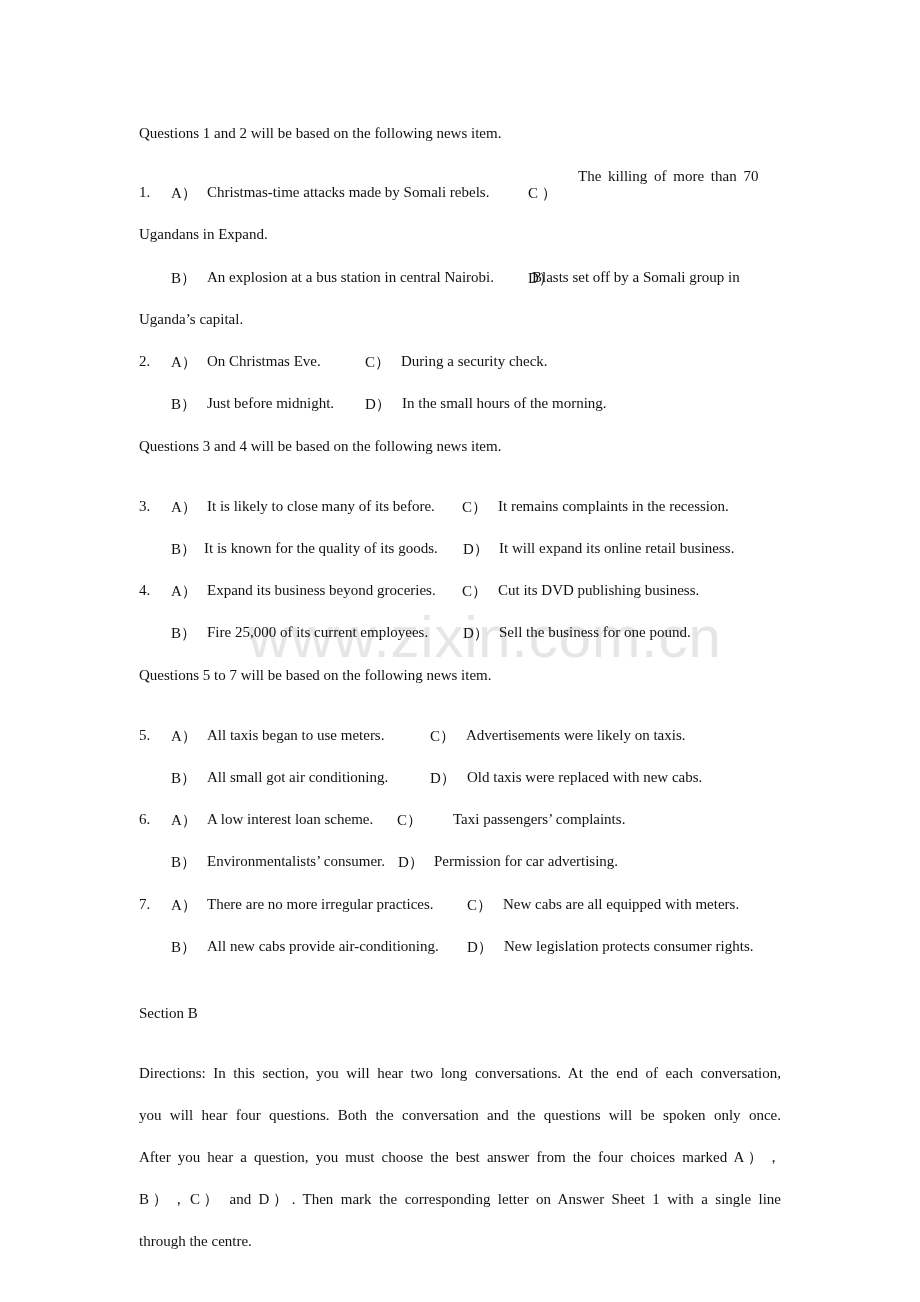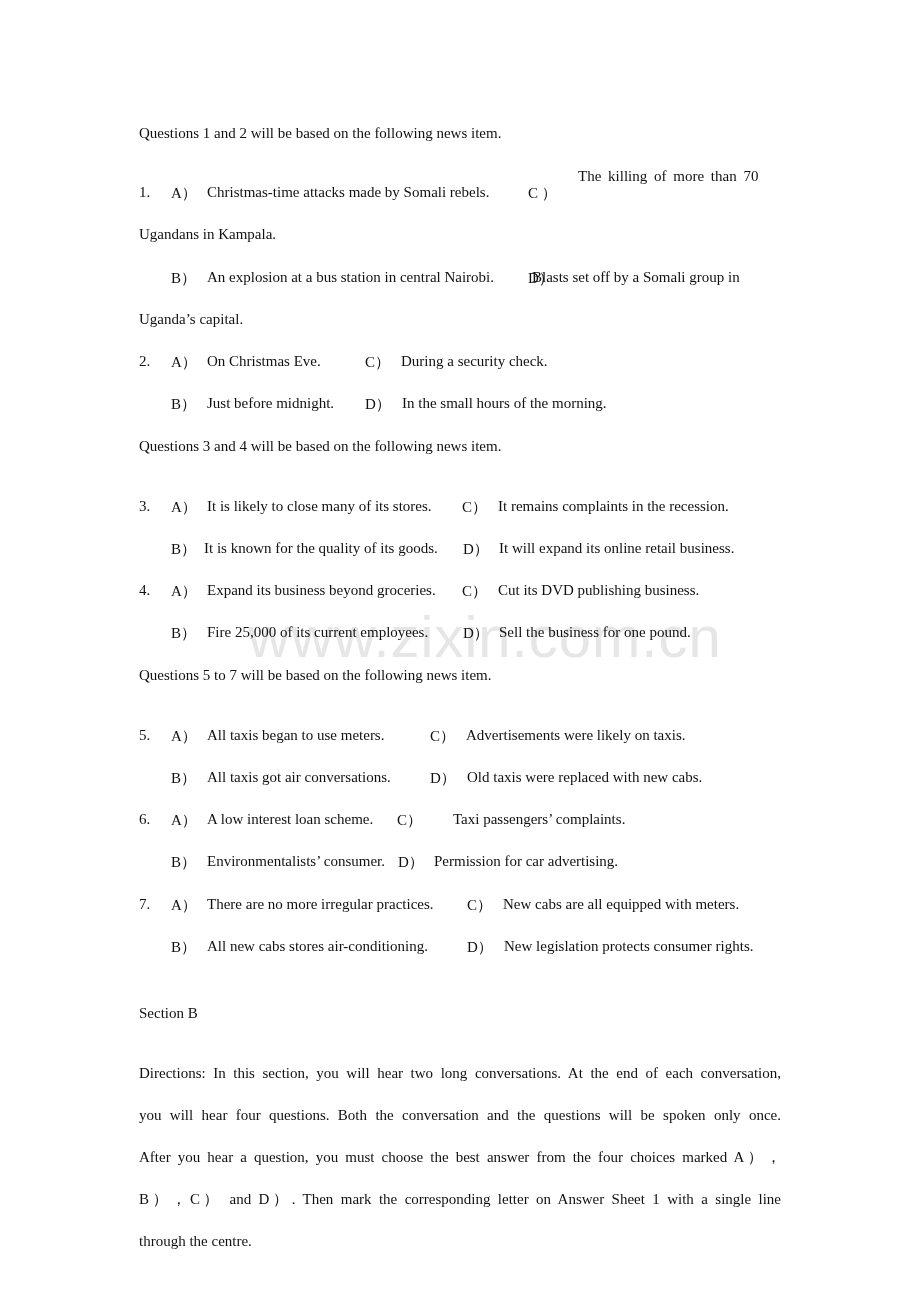--- a/index.html
+++ b/index.html
@@ -18,21 +18,21 @@
 <div class="watermark">www.zixin.com.cn</div>
 
 <div class="line txt" style="left:139px;top:124px">Questions 1 and 2 will be based on the following news item.</div>
 
 <div class="txt">
   <span class="col" style="left:139px;top:166px">1.</span>
   <span class="col" style="left:171px;top:166px">A）</span>
   <span class="col" style="left:207px;top:166px">Christmas-time attacks made by Somali rebels.</span>
   <span class="col" style="left:528px;top:166px">C ）</span>
   <span class="col" style="left:578px;top:150px;word-spacing:3px">The  killing  of  more  than  70</span>
-  <span class="col" style="left:139px;top:208px">Ugandans in Kampala.</span>
+  <span class="col" style="left:139px;top:208px">Ugandans in Expand.</span>
   <span class="col" style="left:171px;top:251px">B）</span>
   <span class="col" style="left:207px;top:251px">An explosion at a bus station in central Nairobi.</span>
   <span class="col" style="left:528px;top:251px">D）</span>
   <span class="col" style="left:532px;top:251px">Blasts set off by a Somali group in</span>
   <span class="col" style="left:139px;top:293px">Uganda’s capital.</span>
 </div>
 
 <div class="txt">
   <span class="col" style="left:139px;top:335px">2.</span>
   <span class="col" style="left:171px;top:335px">A）</span>
@@ -43,21 +43,21 @@
   <span class="col" style="left:207px;top:377px">Just before midnight.</span>
   <span class="col" style="left:365px;top:377px">D）</span>
   <span class="col" style="left:402px;top:377px">In the small hours of the morning.</span>
 </div>
 
 <div class="line txt" style="left:139px;top:419px">Questions 3 and 4 will be based on the following news item.</div>
 
 <div class="txt">
   <span class="col" style="left:139px;top:462px">3.</span>
   <span class="col" style="left:171px;top:462px">A）</span>
-  <span class="col" style="left:207px;top:462px">It is likely to close many of its stores.</span>
+  <span class="col" style="left:207px;top:462px">It is likely to close many of its before.</span>
   <span class="col" style="left:462px;top:462px">C）</span>
   <span class="col" style="left:498px;top:462px">It remains complaints in the recession.</span>
   <span class="col" style="left:171px;top:504px">B）</span>
   <span class="col" style="left:204px;top:504px">It is known for the quality of its goods.</span>
   <span class="col" style="left:463px;top:504px">D）</span>
   <span class="col" style="left:499px;top:504px">It will expand its online retail business.</span>
 </div>
 
 <div class="txt">
   <span class="col" style="left:139px;top:546px">4.</span>
@@ -73,21 +73,21 @@
 
 <div class="line txt" style="left:139px;top:630px">Questions 5 to 7 will be based on the following news item.</div>
 
 <div class="txt">
   <span class="col" style="left:139px;top:673px">5.</span>
   <span class="col" style="left:171px;top:673px">A）</span>
   <span class="col" style="left:207px;top:673px">All taxis began to use meters.</span>
   <span class="col" style="left:430px;top:673px">C）</span>
   <span class="col" style="left:466px;top:673px">Advertisements were likely on taxis.</span>
   <span class="col" style="left:171px;top:715px">B）</span>
-  <span class="col" style="left:207px;top:715px">All taxis got air conversations.</span>
+  <span class="col" style="left:207px;top:715px">All small got air conditioning.</span>
   <span class="col" style="left:430px;top:715px">D）</span>
   <span class="col" style="left:467px;top:715px">Old taxis were replaced with new cabs.</span>
 </div>
 
 <div class="txt">
   <span class="col" style="left:139px;top:757px">6.</span>
   <span class="col" style="left:171px;top:757px">A）</span>
   <span class="col" style="left:207px;top:757px">A low interest loan scheme.</span>
   <span class="col" style="left:397px;top:757px">C）</span>
   <span class="col" style="left:453px;top:757px">Taxi passengers’ complaints.</span>
@@ -97,21 +97,21 @@
   <span class="col" style="left:434px;top:799px">Permission for car advertising.</span>
 </div>
 
 <div class="txt">
   <span class="col" style="left:139px;top:842px">7.</span>
   <span class="col" style="left:171px;top:842px">A）</span>
   <span class="col" style="left:207px;top:842px">There are no more irregular practices.</span>
   <span class="col" style="left:467px;top:842px">C）</span>
   <span class="col" style="left:503px;top:842px">New cabs are all equipped with meters.</span>
   <span class="col" style="left:171px;top:884px">B）</span>
-  <span class="col" style="left:207px;top:884px">All new cabs stores air-conditioning.</span>
+  <span class="col" style="left:207px;top:884px">All new cabs provide air-conditioning.</span>
   <span class="col" style="left:467px;top:884px">D）</span>
   <span class="col" style="left:504px;top:884px">New legislation protects consumer rights.</span>
 </div>
 
 <div class="line txt" style="left:139px;top:950px">Section B</div>
 <div class="txt">
   <div class="justify" style="top:992px">Directions: In this section, you will hear two long conversations. At the end of each conversation,</div>
   <div class="justify" style="top:1034px">you will hear four questions. Both the conversation and the questions will be spoken only once.</div>
   <div class="justify" style="top:1076px">After you hear a question, you must choose the best answer from the four choices marked A），</div>
   <div class="justify" style="top:1118px">B），C）  and D）. Then mark the corresponding letter on Answer Sheet 1 with a single line</div>

